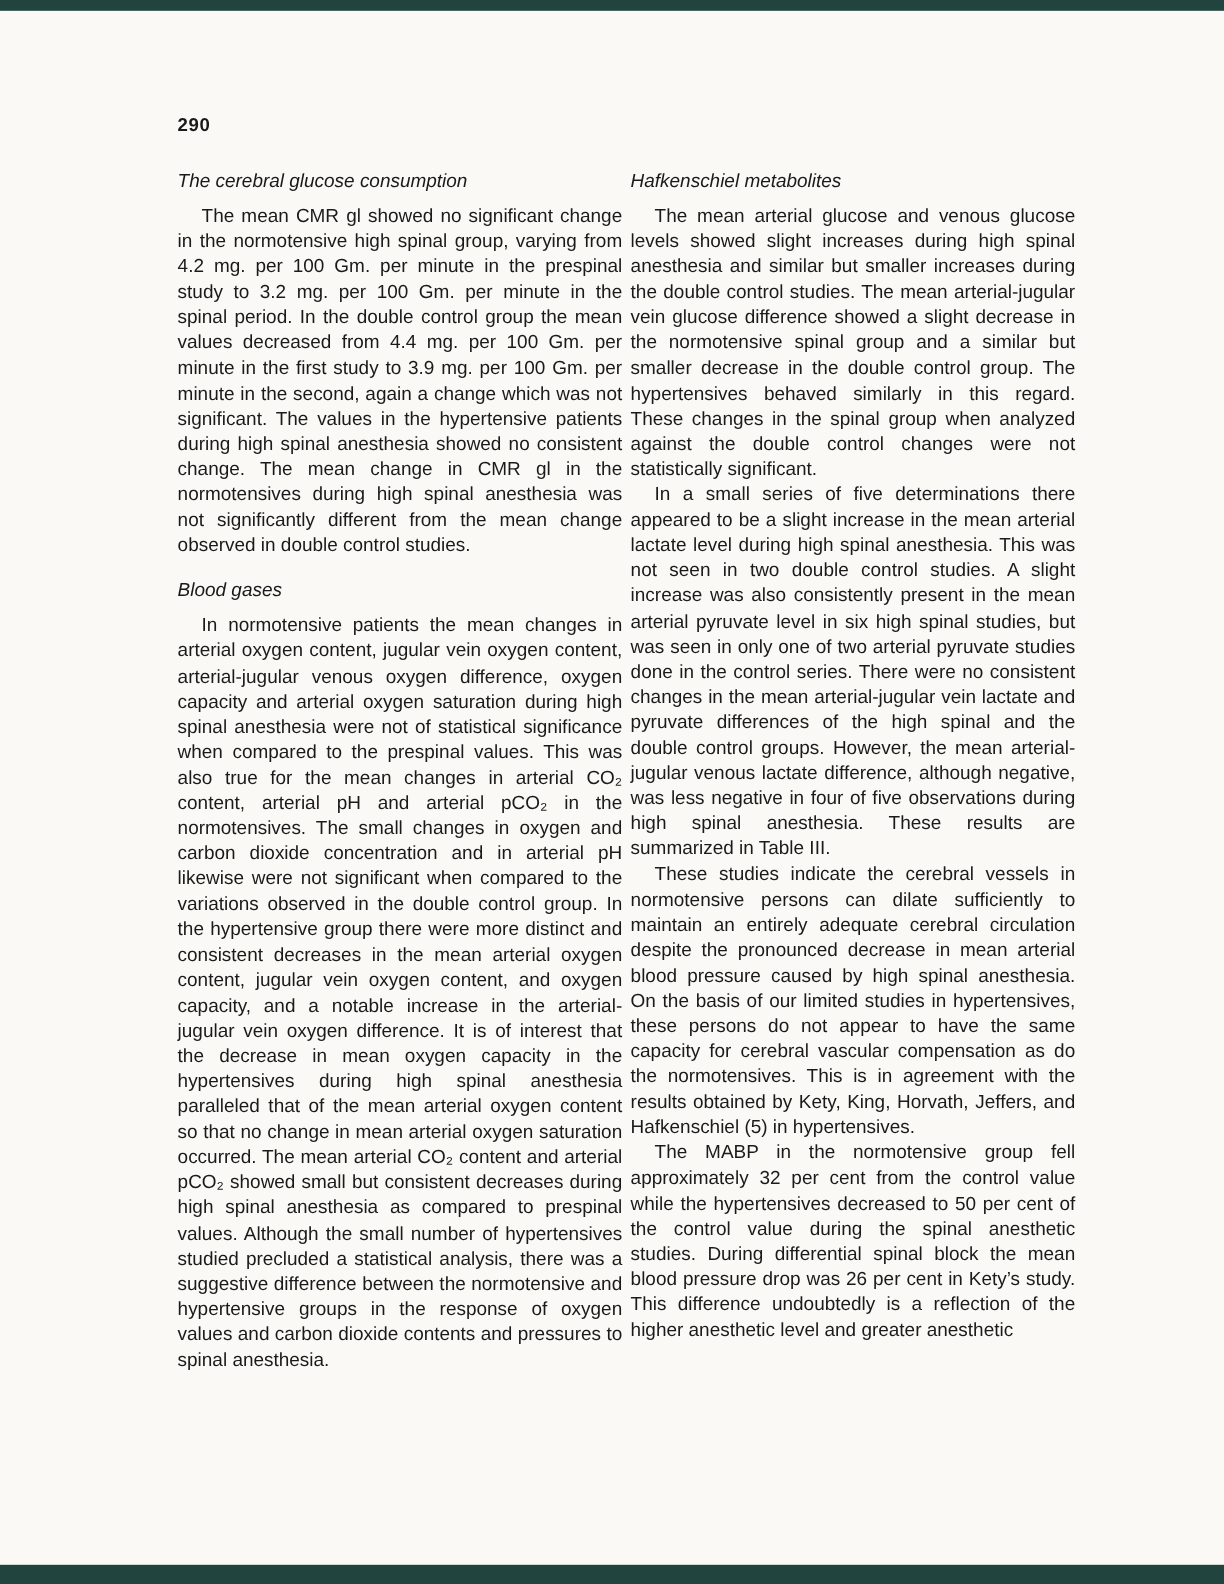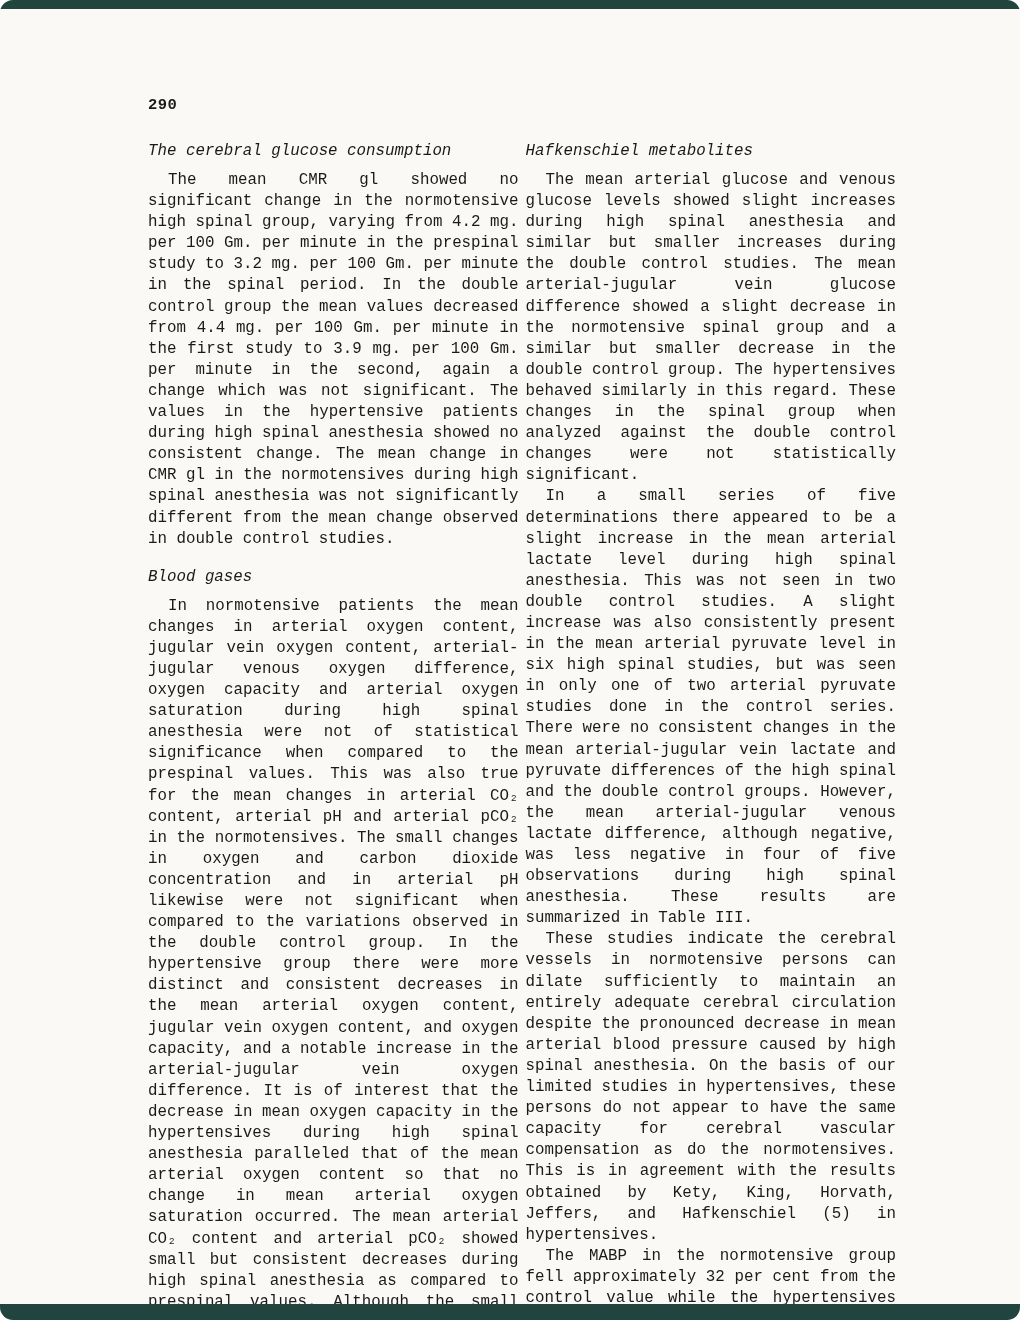--- a/index.html
+++ b/index.html
@@ -4,23 +4,22 @@
 <style>
   html, body { margin: 0; padding: 0; }
   body { width: 1020px; height: 1320px; }
 
   .page {
     position: relative;
     width: 1020px;
     height: 1320px;
     background: var(--paper, #faf9f5);
     color: var(--ink, #1a1a1a);
-    font-family: Liberation Mono, monospace;
+    font-family: Liberation Sans, sans-serif;
     overflow: hidden;
-    border-radius: 13px;
   }
 
   .scan-bar {
     position: absolute;
     left: 0;
     right: 0;
     background: var(--scan_bar, #21443f);
   }
   .scan-bar.top { top: 0; height: 9px; }
   .scan-bar.bottom { bottom: 0; height: 16px; }

